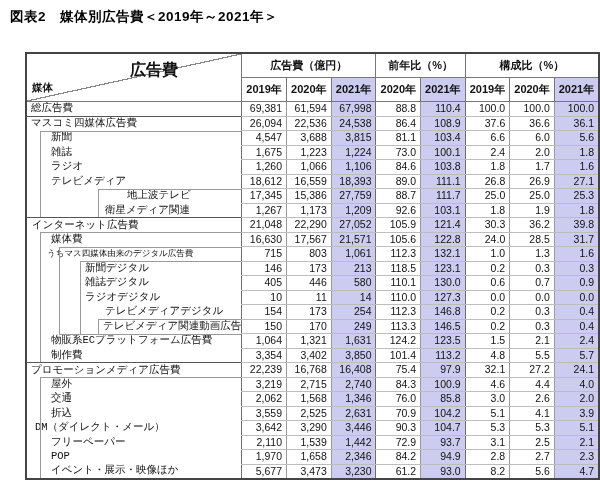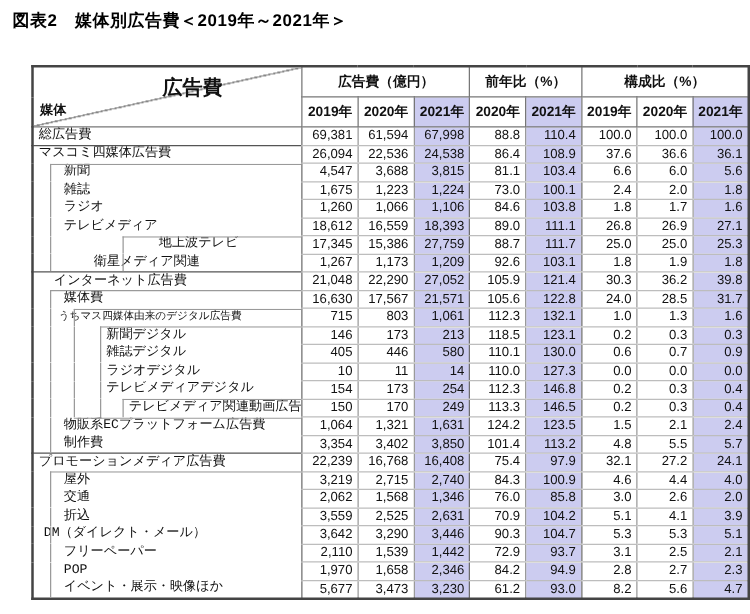--- a/index.html
+++ b/index.html
@@ -158,32 +158,32 @@
         <td class="num gs">17,345</td>
         <td class="num">15,386</td>
         <td class="num hl">27,759</td>
         <td class="num gs">88.7</td>
         <td class="num hl">111.7</td>
         <td class="num gs">25.0</td>
         <td class="num">25.0</td>
         <td class="num hl">25.3</td>
       </tr>
       <tr>
-        <td class="label"><span class="txt" style="padding-left: 48px;">衛星メディア関連</span><i class="guide" style="left: 13px;"></i><i class="guide" style="left: 71px;"></i></td>
+        <td class="label"><span class="txt" style="padding-left: 78px;">衛星メディア関連</span><i class="guide" style="left: 13px;"></i><i class="guide" style="left: 71px;"></i></td>
         <td class="num gs">1,267</td>
         <td class="num">1,173</td>
         <td class="num hl">1,209</td>
         <td class="num gs">92.6</td>
         <td class="num hl">103.1</td>
         <td class="num gs">1.8</td>
         <td class="num">1.9</td>
         <td class="num hl">1.8</td>
       </tr>
       <tr class="section">
-        <td class="label"><span class="txt" style="padding-left: 16px;">インターネット広告費</span></td>
+        <td class="label"><span class="txt" style="padding-left: 5px;">インターネット広告費</span></td>
         <td class="num gs">21,048</td>
         <td class="num">22,290</td>
         <td class="num hl">27,052</td>
         <td class="num gs">105.9</td>
         <td class="num hl">121.4</td>
         <td class="num gs">30.3</td>
         <td class="num">36.2</td>
         <td class="num hl">39.8</td>
       </tr>
       <tr>
@@ -235,21 +235,21 @@
         <td class="num gs">10</td>
         <td class="num">11</td>
         <td class="num hl">14</td>
         <td class="num gs">110.0</td>
         <td class="num hl">127.3</td>
         <td class="num gs">0.0</td>
         <td class="num">0.0</td>
         <td class="num hl">0.0</td>
       </tr>
       <tr>
-        <td class="label"><span class="txt" style="padding-left: 58px;">テレビメディアデジタル</span><i class="guide" style="left: 13px;"></i><i class="guide" style="left: 32px;"></i><i class="guide" style="left: 53px;"></i></td>
+        <td class="label"><span class="txt" style="padding-left: 78px;">テレビメディアデジタル</span><i class="guide" style="left: 13px;"></i><i class="guide" style="left: 32px;"></i><i class="guide" style="left: 53px;"></i></td>
         <td class="num gs">154</td>
         <td class="num">173</td>
         <td class="num hl">254</td>
         <td class="num gs">112.3</td>
         <td class="num hl">146.8</td>
         <td class="num gs">0.2</td>
         <td class="num">0.3</td>
         <td class="num hl">0.4</td>
       </tr>
       <tr>

